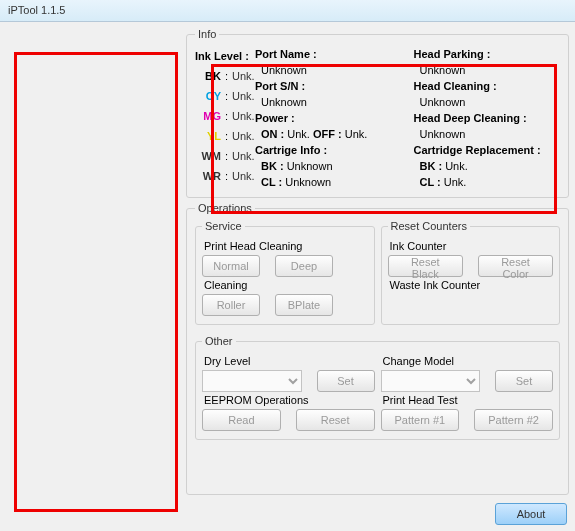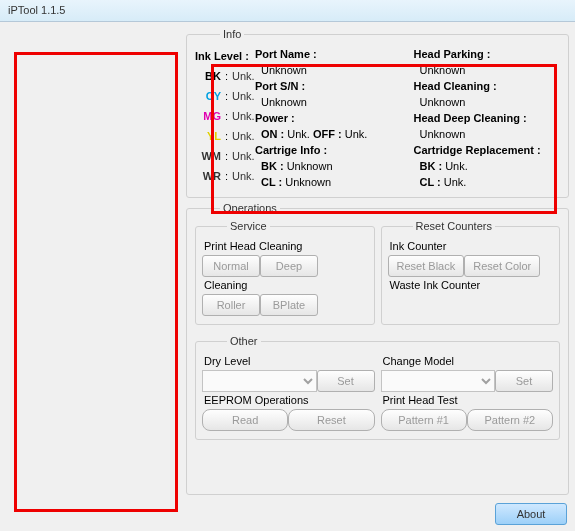--- a/index.html
+++ b/index.html
@@ -5,21 +5,21 @@
     * { box-sizing: border-box; margin: 0; padding: 0; font-family: Tahoma, Arial, sans-serif; font-size: 11px; }
     body { background: #fff; width: 575px; height: 531px; overflow: hidden; }
     .titlebar { background: linear-gradient(#e8f4fc, #d7ecf8); height: 22px; padding: 3px 8px; border-bottom: 1px solid #b5c8d8; color: #333; font-size: 12px; }
     .window-body { background: #f0f0f0; height: 509px; padding: 6px; position: relative; }
 
     .red-overlay { position: absolute; border: 3px solid #e00; pointer-events: none; z-index: 5; }
     .red-left { left: 14px; top: 30px; width: 164px; height: 460px; }
     .red-right { left: 211px; top: 42px; width: 346px; height: 150px; }
 
     fieldset { border: 1px solid #d0d0d0; border-radius: 3px; padding: 6px 8px 8px 8px; margin-bottom: 4px; }
-    legend { font-size: 11px; padding: 0 3px; color: #333; margin-left: 25px; }
+    legend { font-size: 11px; padding: 0 3px; color: #333; }
 
     .layout { display: flex; gap: 6px; height: 100%; }
     .left-col { width: 174px; flex-shrink: 0; }
     .right-col { flex: 1; display: flex; flex-direction: column; }
 
     .info-box { height: 170px; }
     .info-row { display: flex; }
     .ink-labels { width: 60px; }
     .ink-labels div { height: 20px; display: flex; gap: 4px; align-items: center; }
     .ink-name { font-weight: bold; width: 26px; text-align: right; }
@@ -28,25 +28,25 @@
     .details { flex: 1; display: flex; gap: 12px; }
     .dcol { flex: 1; line-height: 16px; }
     .dcol .lbl { font-weight: bold; }
     .dcol .val { padding-left: 6px; }
 
     .ops-box { flex: 1; }
     .ops-grid { display: grid; grid-template-columns: 1fr 1fr; gap: 6px; }
     .sub-fs { padding: 6px 6px 8px 6px; }
 
     .sub-label { font-size: 11px; margin: 2px 0 3px 2px; }
-    .brow { display: flex; gap: 0; }
+    .brow { display: flex; gap: 15px; }
     button { height: 22px; background: linear-gradient(#fefefe, #e6e6e6); border: 1px solid #b0b0b0; border-radius: 3px; padding: 0 8px; color: #555; min-width: 58px; cursor: pointer; }
     button:disabled { color: #9a9a9a; cursor: default; }
     select { height: 22px; border: 1px solid #b0b0b0; background: #fff; flex: 1; }
-    .flex1 { flex: 1; border-radius: 8px; }
+    .flex1 { flex: 1; }
 
     .bottom-btns { display: flex; justify-content: flex-end; padding: 4px 2px 0 0; }
     .bottom-btns button { min-width: 72px; background: linear-gradient(#cfe8ff, #9dd0f8); border: 1px solid #5aa2d8; color: #333; }
   </style>
 </head>
 <body>
 
 <div class="titlebar">
   <span>iPTool 1.1.5</span>
 </div>

